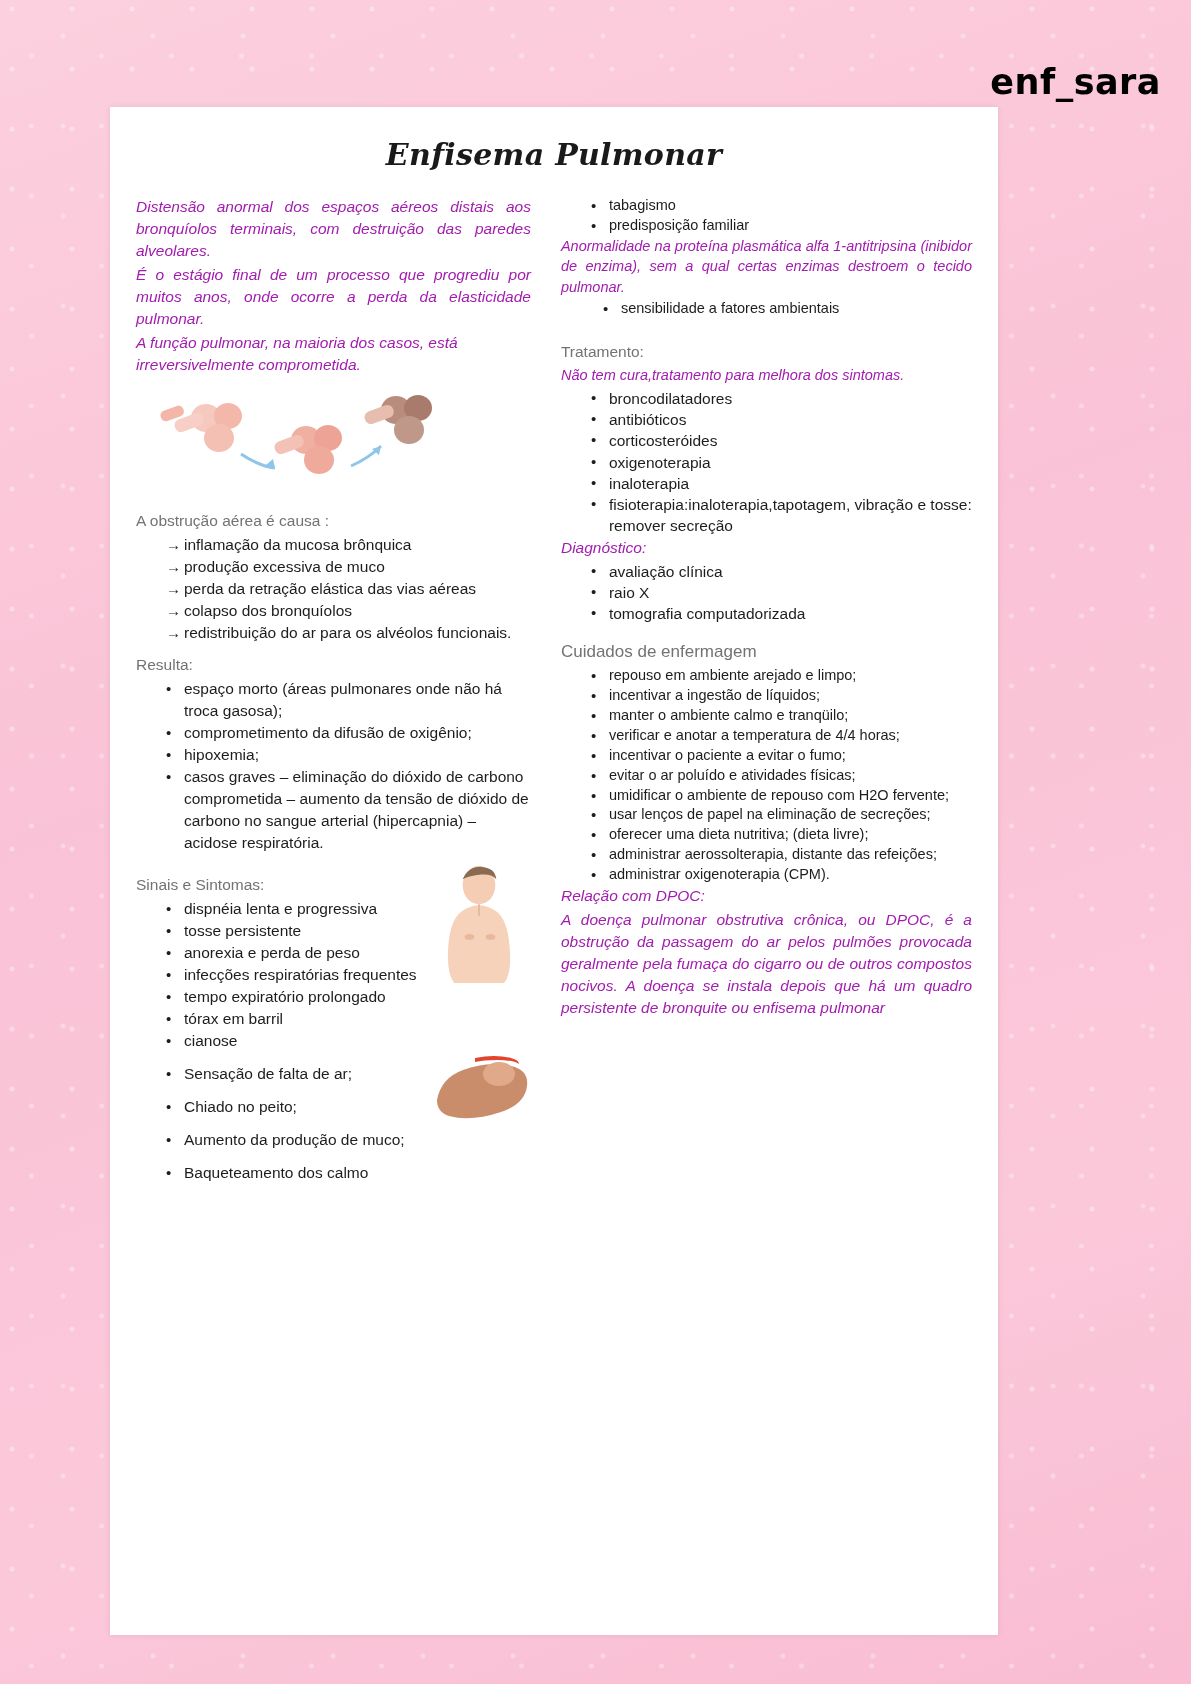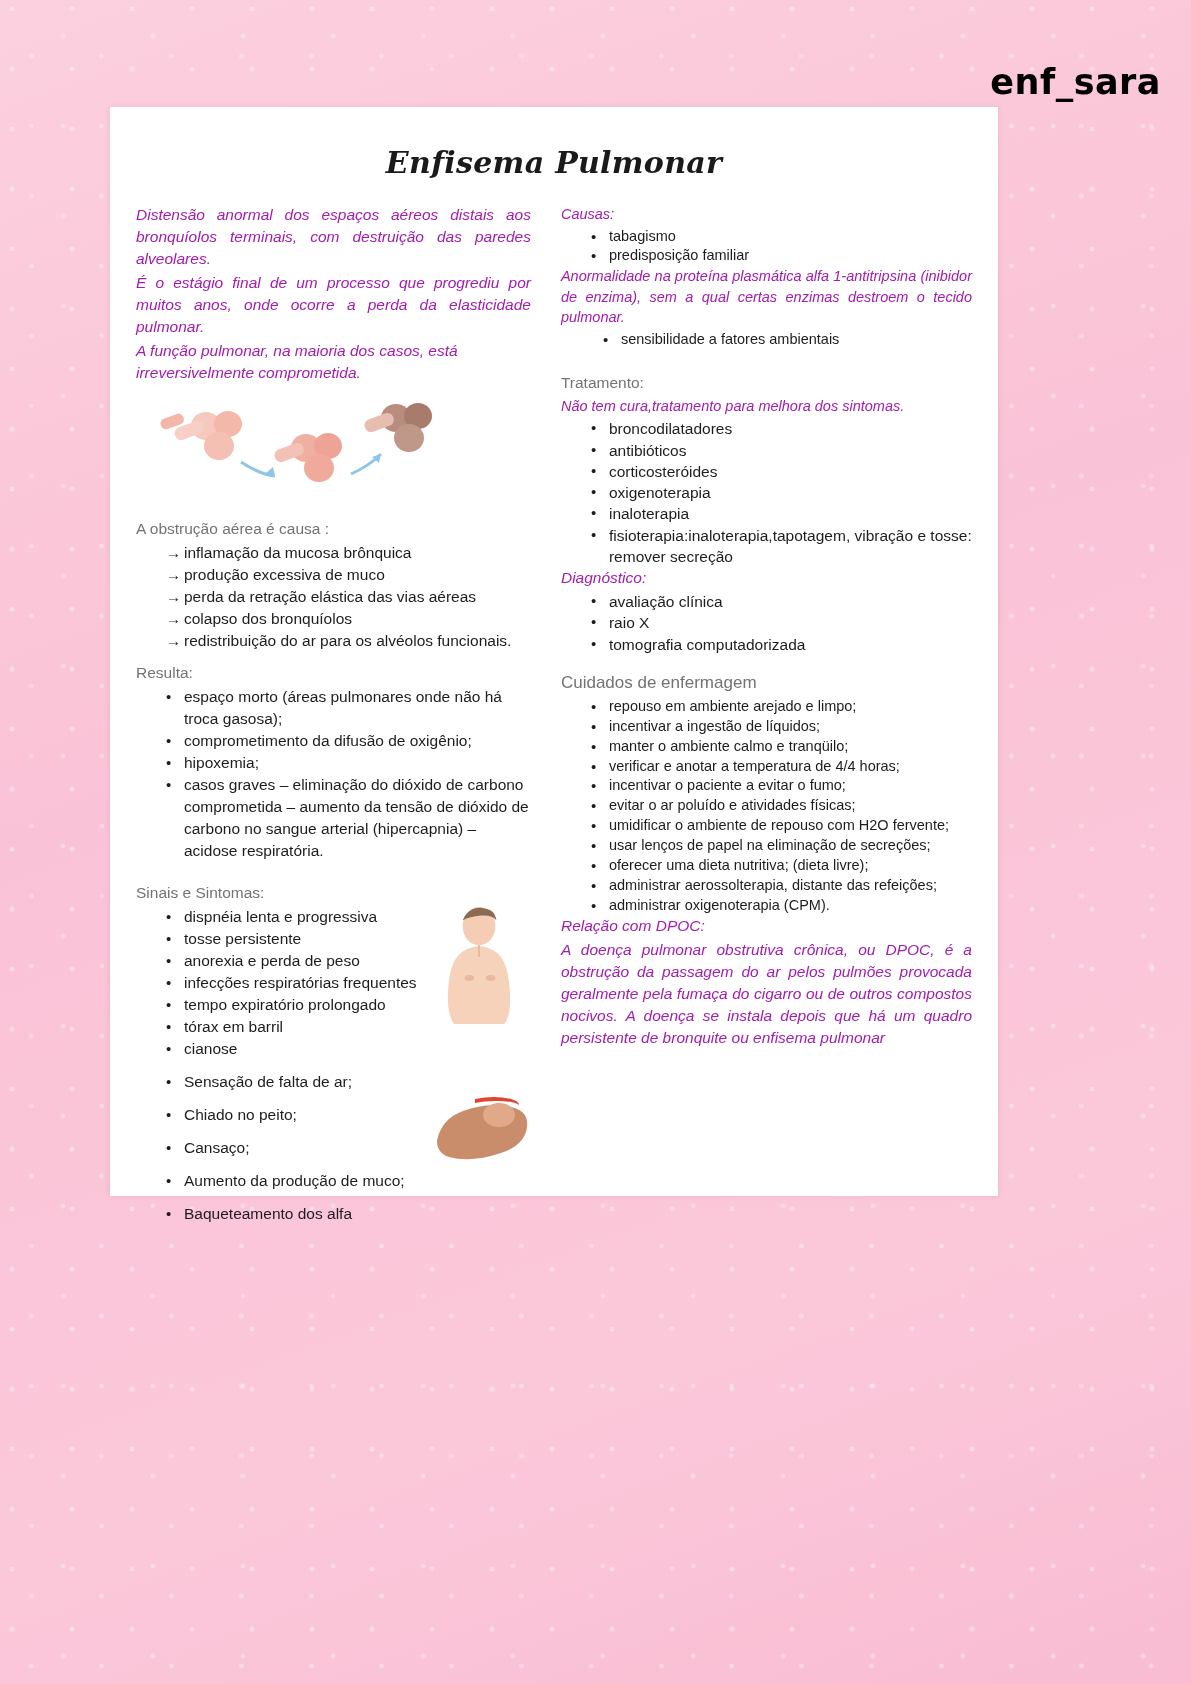--- a/index.html
+++ b/index.html
@@ -26,24 +26,24 @@
     right:30px; top:62px;
     font-size:35px;
     font-weight:bold;
     color:#000000;
     letter-spacing:0.5px;
     font-family:"DejaVu Sans", sans-serif;
   }
   .page{
     position:absolute;
     left:110px; top:107px;
-    width:888px; height:1089px;
+    width:888px; height:1528px;
     background:#ffffff;
     box-shadow:0 0 6px rgba(0,0,0,0.08);
-    padding:24px 26px 10px 26px;
+    padding:16px 26px 10px 26px;
   }
   .title{
     text-align:center;
     font-family:"DejaVu Serif", serif;
     font-style:italic;
     font-weight:bold;
     font-size:30px;
     color:#1a1a1a;
     margin:14px 0 24px 0;
     letter-spacing:0.3px;
@@ -186,23 +186,22 @@
       <ul class="tight">
         <li>dispnéia lenta e progressiva</li>
         <li>tosse persistente</li>
         <li>anorexia e perda de peso</li>
         <li>infecções respiratórias frequentes</li>
         <li>tempo expiratório prolongado</li>
         <li>tórax em barril</li>
         <li>cianose</li>
         <li style="margin-top:11px">Sensação de falta de ar;</li>
         <li style="margin-top:11px">Chiado no peito;</li>
-        <li style="margin-top:11px">Cansaço;</li>
         <li style="margin-top:11px">Aumento da produção de muco;</li>
-        <li style="margin-top:11px">Baqueteamento dos alfa</li>
+        <li style="margin-top:11px">Baqueteamento dos calmo</li>
       </ul>
 
       <svg class="person" width="92" height="125" viewBox="0 0 92 125">
         <ellipse cx="46" cy="22" rx="17" ry="20" fill="#f4cdb4"></ellipse>
         <path d="M29 16 q6 -14 20 -13 q14 1 15 13 q-4 -6 -16 -5 q-12 1 -19 5 z" fill="#8a6a50"></path>
         <path d="M30 48 q16 -10 32 0 q14 8 16 40 q2 28 -6 36 l-52 0 q-8 -10 -6 -38 q2 -30 16 -38 z" fill="#f6d2ba"></path>
         <path d="M46 42 l0 12" stroke="#e8b99c" stroke-width="2"></path>
         <ellipse cx="36" cy="76" rx="5" ry="3" fill="#eab89d"></ellipse>
         <ellipse cx="58" cy="76" rx="5" ry="3" fill="#eab89d"></ellipse>
       </svg>
@@ -210,21 +209,20 @@
       <svg class="finger" width="100" height="88" viewBox="0 0 100 88">
         <path d="M6 62 q4 -22 26 -30 q24 -9 48 -4 q18 4 16 20 q-2 18 -26 26 q-30 10 -52 4 q-12 -4 -12 -16 z" fill="#c98d6c"></path>
         <path d="M44 20 q20 -4 36 0 q8 2 8 6 q-6 -4 -22 -4 q-14 0 -22 2 z" fill="#e0452f"></path>
         <ellipse cx="68" cy="36" rx="16" ry="12" fill="#e0a989"></ellipse>
       </svg>
 
     </div>
 
     <div class="col right small">
 
-      <p class="body nj">Causas:</p>
       <ul class="tight">
         <li>tabagismo</li>
         <li>predisposição familiar</li>
       </ul>
       <p class="body">Anormalidade na proteína plasmática alfa 1-antitripsina (inibidor de enzima), sem a qual certas enzimas destroem o tecido pulmonar.</p>
       <ul class="tight" style="padding-left:42px">
         <li>sensibilidade a fatores ambientais</li>
       </ul>
 
       <p class="lead" style="margin-top:22px">Tratamento:</p>

